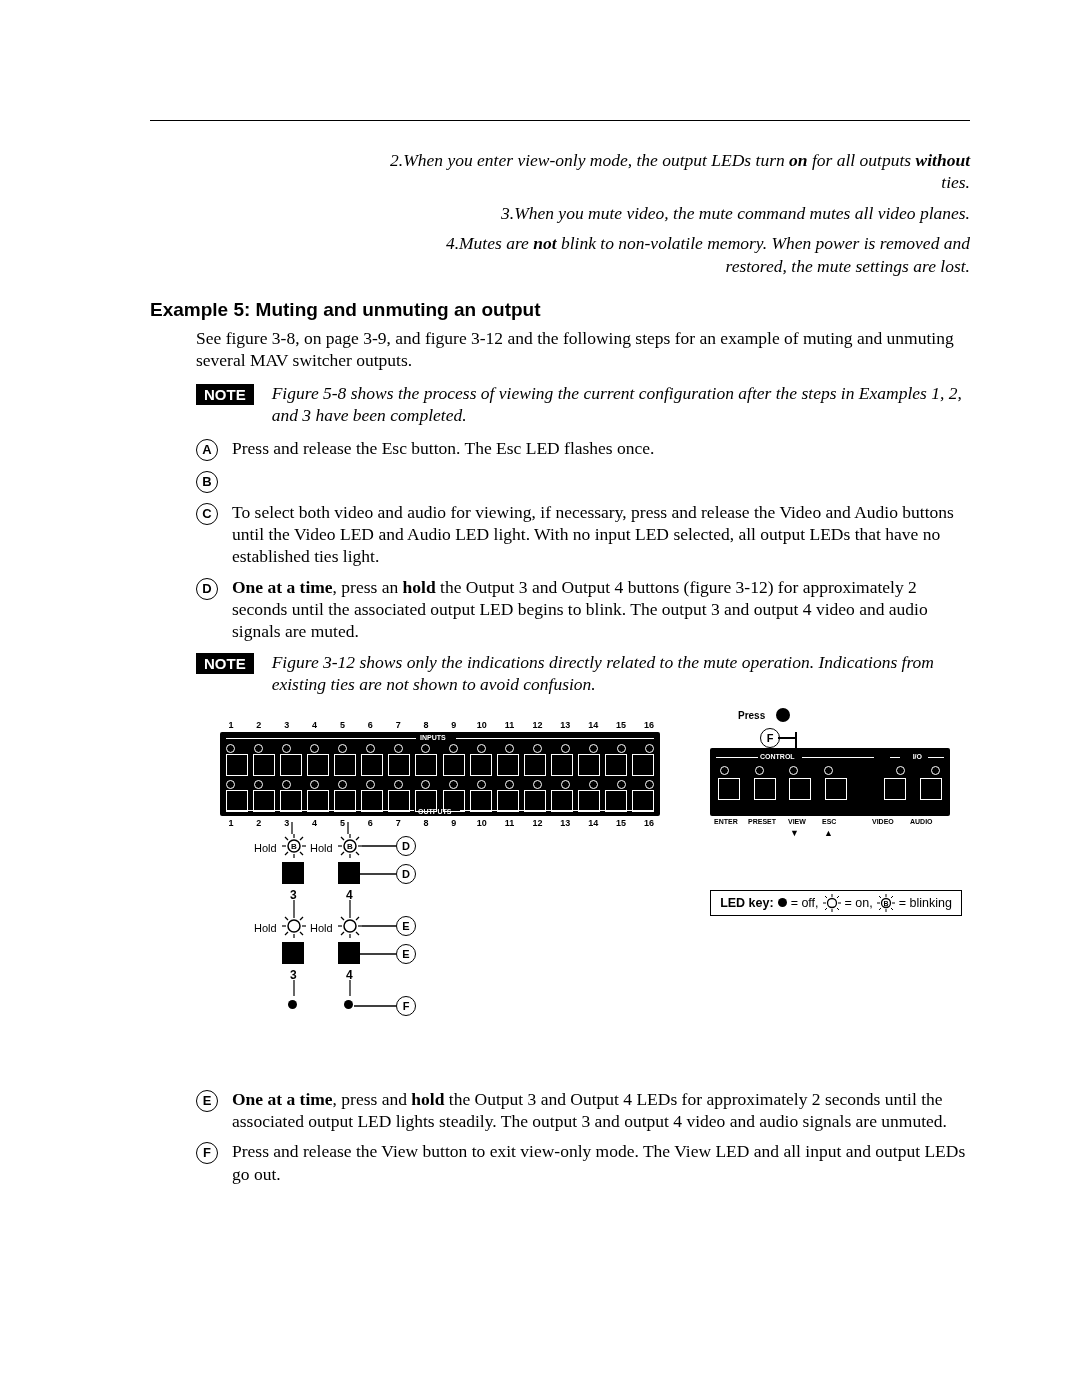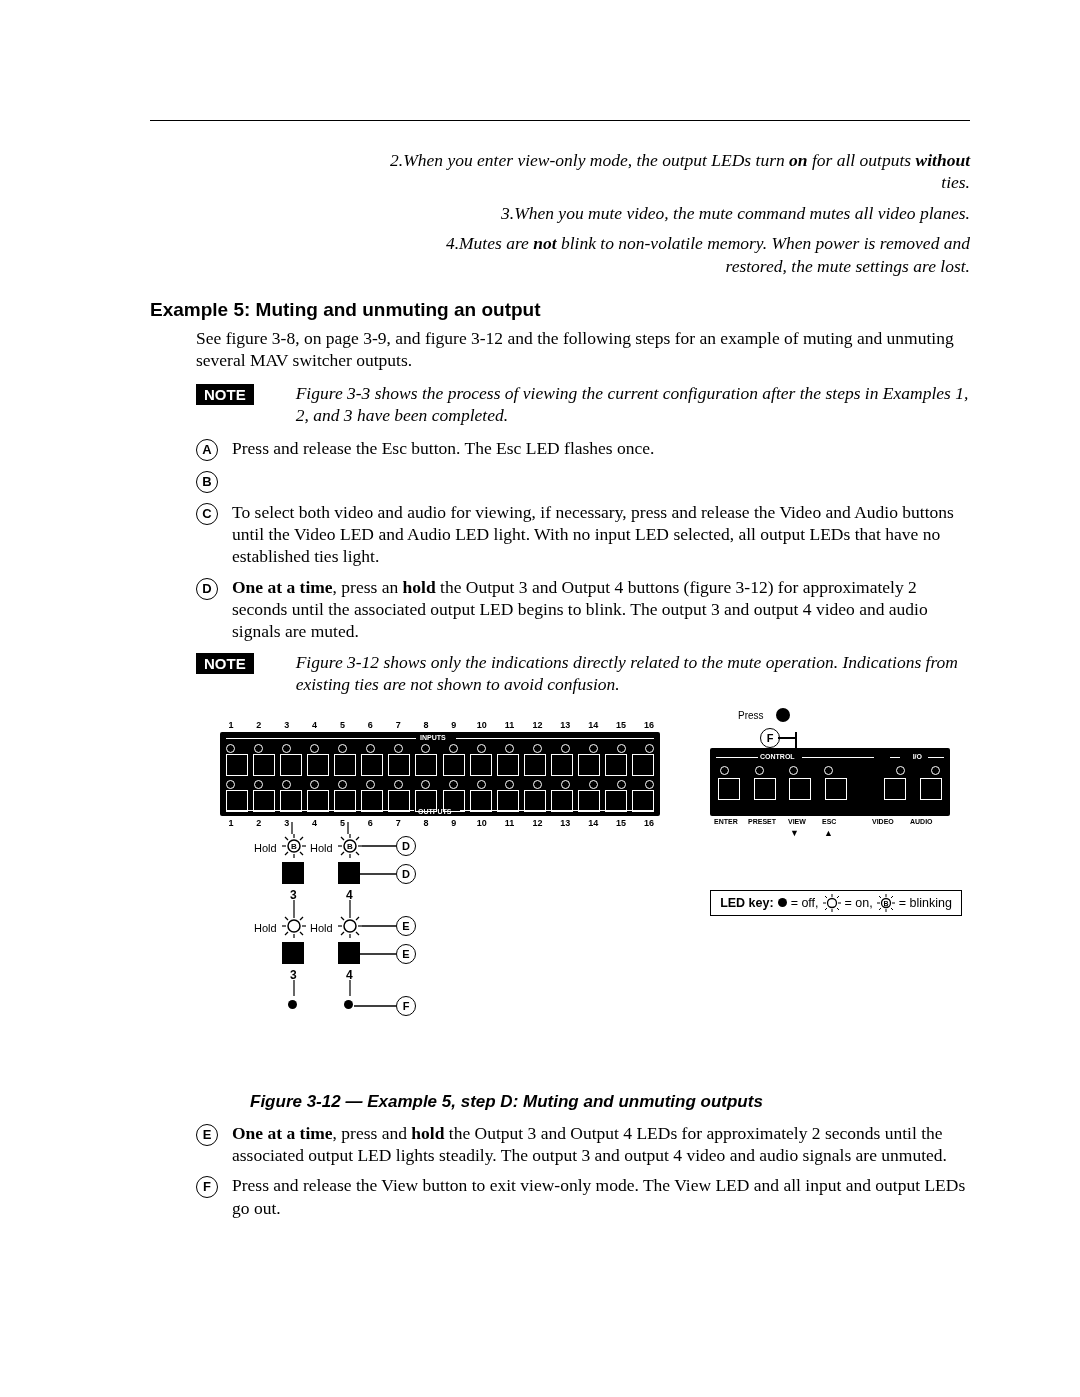--- a/index.html
+++ b/index.html
@@ -48,21 +48,20 @@
     font-size: 17.5px;
     line-height: 1.28;
     margin: 0 0 10px 0;
     padding-left: 46px;
   }
   .note-row {
     display: flex;
     align-items: flex-start;
     padding-left: 46px;
     margin: 6px 0 10px 0;
-    gap: 24px;
   }
   .note-badge {
     background: #000;
     color: #fff;
     font-family: Arial, Helvetica, sans-serif;
     font-weight: 700;
     font-size: 15px;
     padding: 2px 8px;
     margin-right: 18px;
     flex: 0 0 auto;
@@ -132,21 +131,21 @@
     border-radius: 2px;
   }
   .panel.main { left:0; top:22px; width:440px; height:84px; }
   .panel.side { left:490px; top:38px; width:240px; height:68px; }
   .row { position:absolute; left:6px; right:6px; display:flex; justify-content:space-between; }
   .btn { width:20px; height:20px; background:#000; border:1px solid #fff; }
   .led { width:7px; height:7px; background:#000; border:1px solid #fff; border-radius:50%; }
   .num-lbl { color:#000; font-size:9px; font-weight:700; position:absolute; }
   .panel-lbl { color:#fff; font-size:7px; font-weight:700; position:absolute; }
   .hbar { position:absolute; height:1px; background:#fff; }
-  .smalltxt { font-size:10px; font-weight:400; }
+  .smalltxt { font-size:10px; font-weight:700; }
   .press-circle { width:14px; height:14px; border-radius:50%; background:#000; display:inline-block; }
   .ledkey-box {
     position:absolute; left:490px; top:180px; width:252px; height:26px;
     border:1.5px solid #000; font-size:12.5px; display:flex; align-items:center;
     justify-content:center; gap:4px; padding:0 4px; box-sizing:border-box;
   }
   .hold { position:absolute; font-size:11px; }
   .circ-label {
     position:absolute; width:18px; height:18px; border:1.5px solid #000; border-radius:50%;
     text-align:center; line-height:18px; font-size:11px; font-weight:700;
@@ -165,21 +164,21 @@
     <li><span class="num">2.</span><span>When you enter view-only mode, the output LEDs turn </span><span class="strongit">on</span><span> for all outputs </span><span class="strongit">without</span><span> ties.</span></li>
     <li><span class="num">3.</span><span>When you mute video, the mute command mutes all video planes.</span></li>
     <li><span class="num">4.</span><span>Mutes are </span><span class="strongit">not</span><span> blink to non-volatile memory.  When power is removed and restored, the mute settings are lost.</span></li>
   </ul>
 
   <h2 class="section">Example 5:  Muting and unmuting an output</h2>
   <p class="body">See figure 3-8, on page 3-9, and figure 3-12 and the following steps for an example of muting and unmuting several MAV switcher outputs.</p>
 
   <div class="note-row">
     <span class="note-badge">NOTE</span>
-    <span class="note-text">Figure 3-3 shows the process of viewing the current configuration after the steps in Examples 1, 2, and 3 have been completed.</span>
+    <span class="note-text">Figure 5-8 shows the process of viewing the current configuration after the steps in Examples 1, 2, and 3 have been completed.</span>
   </div>
 
   <div class="step">
     <span class="step-letter">A</span>
     <span class="step-text">Press and release the Esc button.  The Esc LED flashes once.</span>
   </div>
   <div class="step">
     <span class="step-letter">B</span>
   </div>
   <div class="step">
@@ -505,21 +504,20 @@
               <line x1="2" y1="2" x2="4" y2="4"></line>
               <line x1="14" y1="14" x2="16" y2="16"></line>
               <line x1="2" y1="16" x2="4" y2="14"></line>
               <line x1="14" y1="4" x2="16" y2="2"></line>
             </g>
           </svg>
         <span>= blinking</span>
       </div>
 
     </div>
-    <div class="figcap">Figure 3-12 — Example 5, step D:  Muting and unmuting outputs</div>
   </div>
 
   <div class="step">
     <span class="step-letter">E</span>
     <span class="step-text"><b>One at a time</b><span>, press and </span><b>hold</b><span> the Output 3 and Output 4 LEDs for approximately 2 seconds until the associated output LED lights steadily.  The output 3 and output 4 video and audio signals are unmuted.</span></span>
   </div>
   <div class="step">
     <span class="step-letter">F</span>
     <span class="step-text">Press and release the View button to exit view-only mode.  The View LED and all input and output LEDs go out.</span>
   </div>

